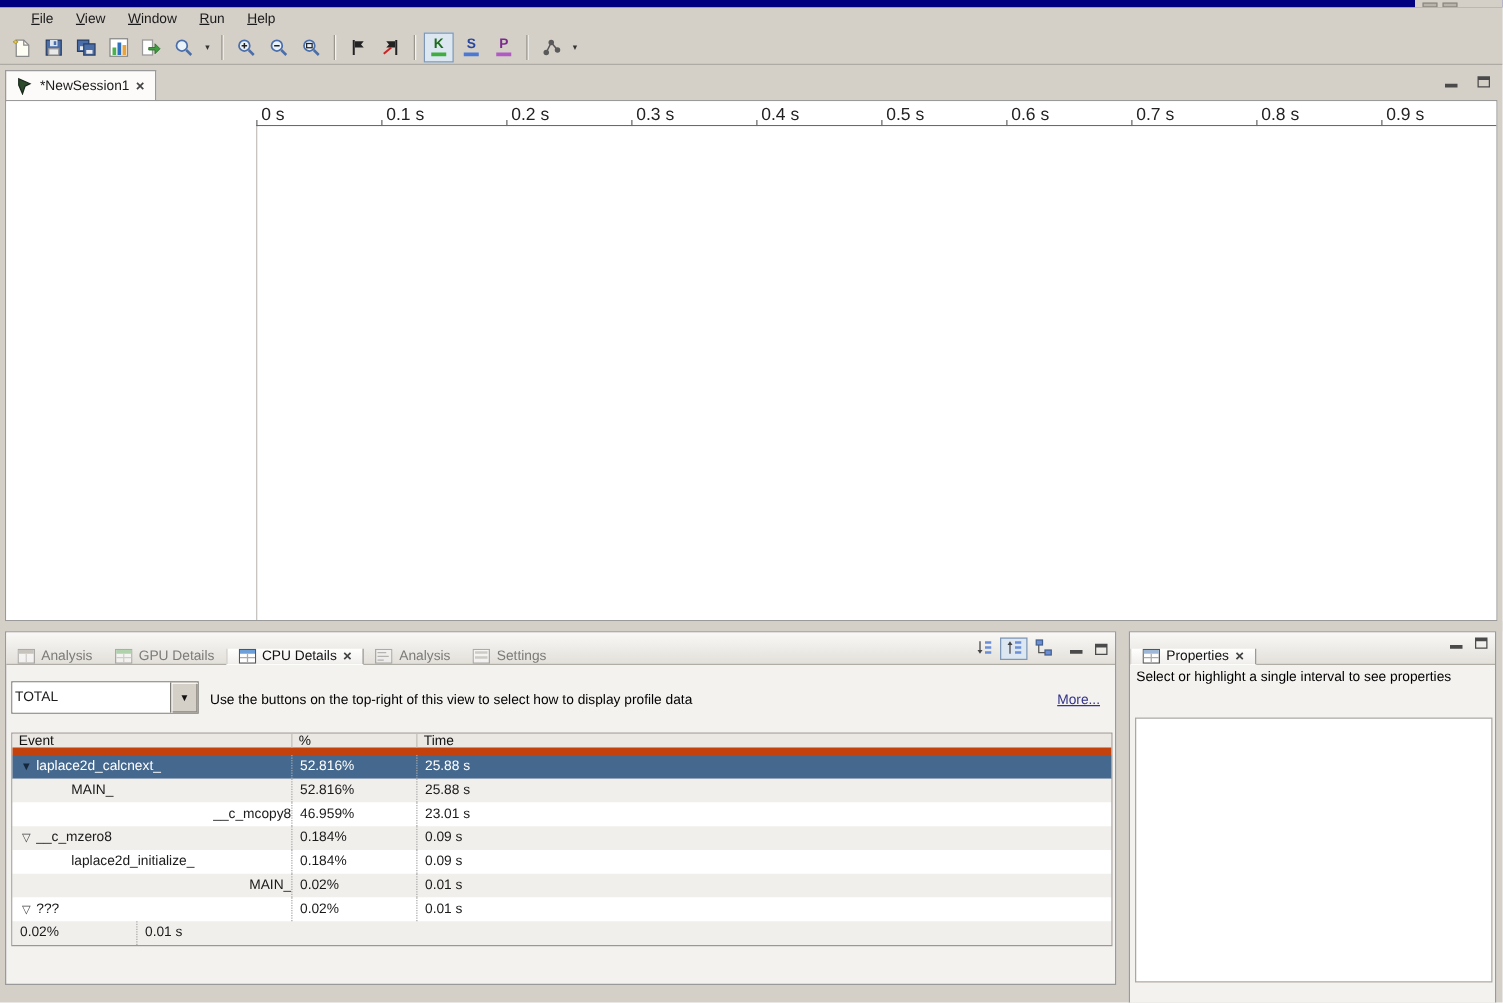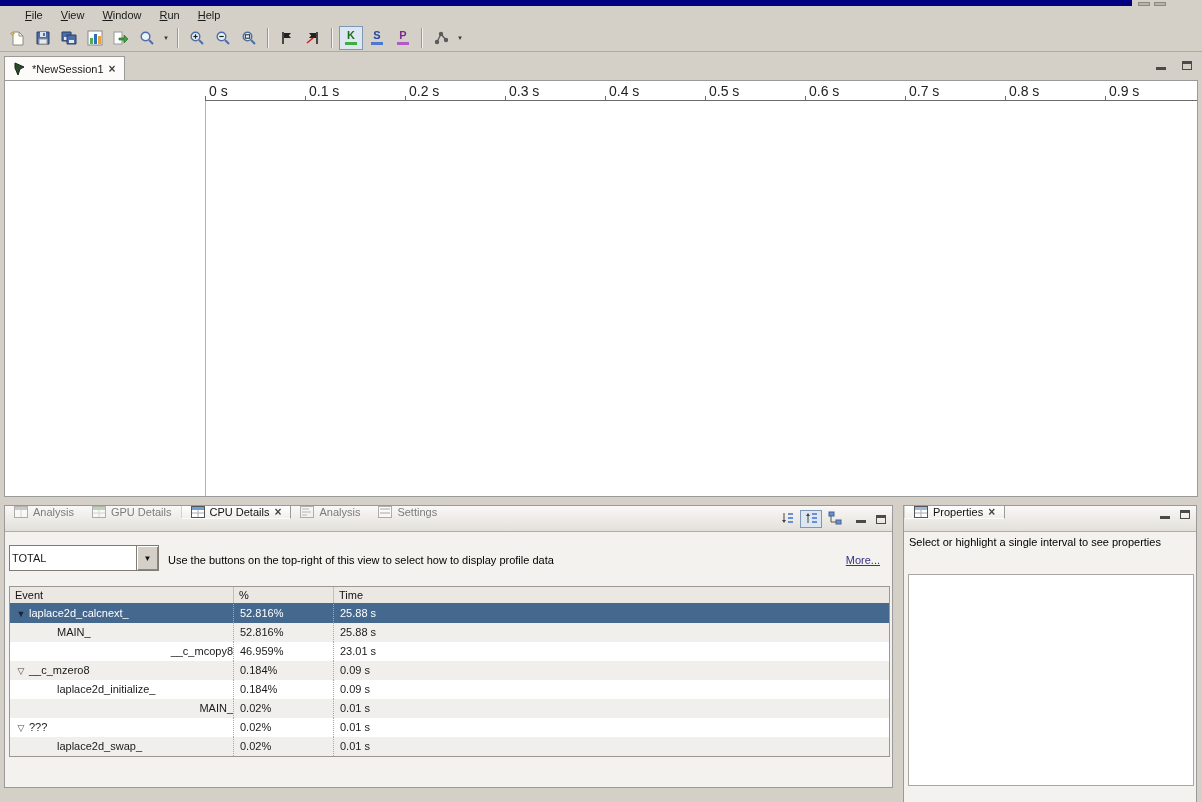--- a/index.html
+++ b/index.html
@@ -50,42 +50,42 @@
   .ruler-label { position:absolute; top:2px; font-size:14px; color:#222; white-space:nowrap; }
   .tl-divider { position:absolute; left:200px; top:20px; bottom:0; width:1px; background:#b6b3ad; }
   .tl-leftpanel { position:absolute; left:0; top:20px; bottom:0; width:200px; background:#fff; }
   .tl-canvas { position:absolute; left:201px; top:20px; bottom:0; right:0; background:#fff; }
 
   .splitter-h { position:absolute; left:0; top:497px; width:1202px; height:8px; background:#d4d0c8; cursor:row-resize; }
   .splitter-v { position:absolute; left:893px; top:505px; width:10px; height:283px; background:#d4d0c8; cursor:col-resize; }
 
   
   .view { position:absolute; border:1px solid #9a9a9a; background:#f4f2ef; }
-  .view-tabrow { position:relative; height:26px; background:linear-gradient(#f9f8f6,#e3e0da); border-bottom:1px solid #b0ada6; display:flex; align-items:flex-start; }
+  .view-tabrow { position:relative; height:26px; background:linear-gradient(#f9f8f6,#e3e0da); border-bottom:1px solid #b0ada6; display:flex; align-items:flex-end; }
   .vtab { display:inline-flex; align-items:center; gap:5px; padding:0 9px; color:#7b7b78; cursor:default; white-space:nowrap; }
   .vtab.active { background:linear-gradient(#ffffff,#f1efec); color:#111; border-right:1px solid #9a9a9a; border-left:1px solid #d5d2cc; margin-bottom:-1px; border-bottom:1px solid #fdfdfc; }
   .vtab .ticon { opacity:.55; }
   .vtab.active .ticon { opacity:1; }
   .vtab-ctrls { position:absolute; right:6px; top:4px; display:flex; align-items:center; gap:10px; }
   .mini-btn { width:22px; height:18px; display:flex; align-items:center; justify-content:center; border:1px solid transparent; }
   .mini-btn.pressed { border:1px solid #7e97b5; background:#dde7f2; }
 
   .bl-view { left:4px; top:505px; width:889px; height:283px; }
   .bl-content { position:absolute; left:0; top:26px; right:0; bottom:0; }
 
   
   .combo { position:absolute; left:4px; top:13px; width:150px; height:26px; border:1px solid #7f7c77; background:#fff; display:flex; }
   .combo-text { flex:1; display:flex; align-items:center; padding-left:2px; background:#fff; }
   .combo-btn { width:22px; background:#d4d0c8; border-left:1px solid #7f7c77; box-shadow:inset 1px 1px 0 #fff, inset -1px -1px 0 #8a867f; display:flex; align-items:center; justify-content:center; font-size:8px; color:#111; }
   .hint-text { position:absolute; left:163px; top:22px; color:#000; }
   .more-link { position:absolute; right:12px; top:22px; color:#333388; text-decoration:underline; cursor:pointer; }
 
   
   .ptable { position:absolute; left:4px; top:54px; width:881px; border:1px solid #9b9893; background:#fff; }
-  .thead { display:flex; height:17px; background:#ebe8e3; border-bottom:1px solid #c2410c; }
+  .thead { display:flex; height:17px; background:#ebe8e3; border-bottom:6px solid #c2410c; }
   .thead .hc { display:flex; align-items:center; padding-left:5px; border-right:1px solid #c2bfb8; font-size:11px; color:#111; }
   .hc-evt { width:224px; } .hc-pct { width:100px; } .hc-time { flex:1; border-right:none !important; }
   .trow { display:flex; height:19px; line-height:19px; background:#fff; cursor:default; }
   .trow.alt { background:#f1efec; }
   .trow.selected { background:#44688e; color:#fff; }
   .cell { overflow:hidden; white-space:nowrap; }
   .cell-evt { width:224px; border-right:1px dotted #a8a8a8; }
   .cell-pct { width:100px; border-right:1px dotted #a8a8a8; padding-left:6px; }
   .cell-time { flex:1; padding-left:6px; }
   .ind0 { padding-left:3px; } .ind1 { padding-left:31px;text-align:right; } .ind2 { padding-left:47px; }
@@ -457,21 +457,20 @@
         <div class="cell cell-evt ind1"><span>MAIN_</span></div>
         <div class="cell cell-pct">0.02%</div>
         <div class="cell cell-time">0.01 s</div>
       </div>
       <div class="trow">
         <div class="cell cell-evt ind0"><span class="expander">▽</span><span>???</span></div>
         <div class="cell cell-pct">0.02%</div>
         <div class="cell cell-time">0.01 s</div>
       </div>
       <div class="trow alt">
-        <div class="cell cell-evt ind2"><span>laplace2d_swap_</span></div>
         <div class="cell cell-pct">0.02%</div>
         <div class="cell cell-time">0.01 s</div>
       </div>
     </div>
   </div>
 </div>
 
 <div class="view props-view">
   <div class="view-tabrow">
     <div class="vtab active">

